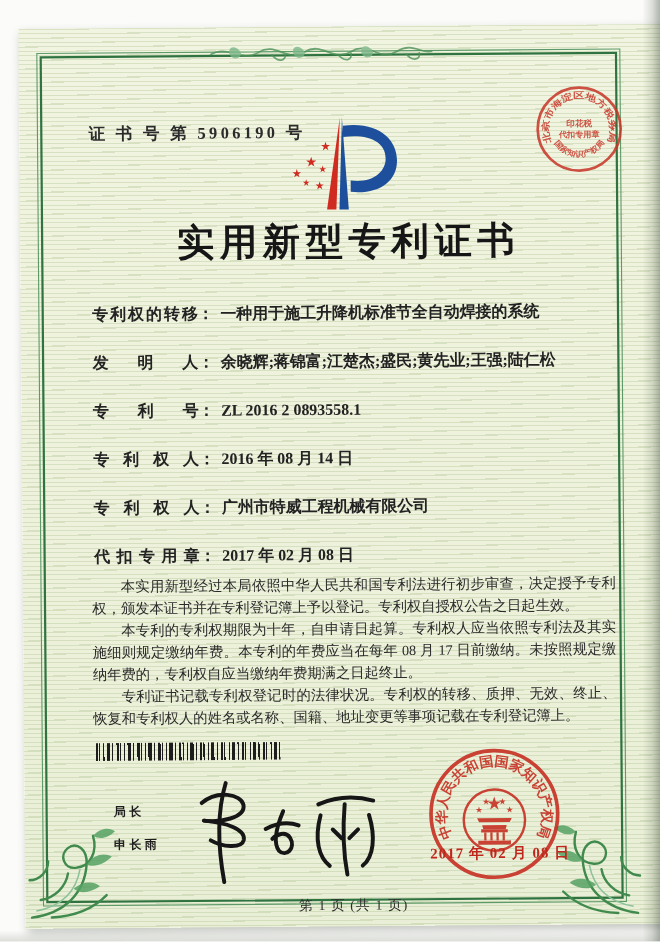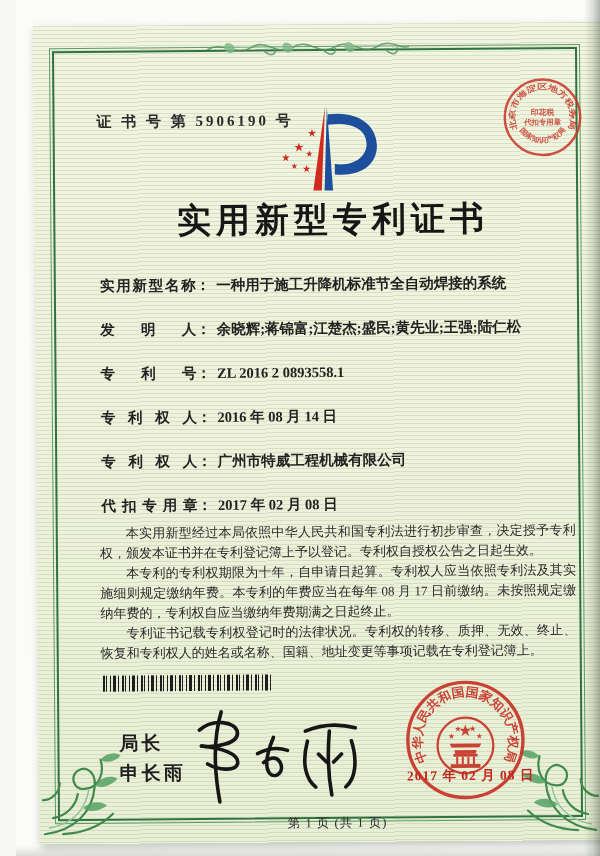--- a/index.html
+++ b/index.html
@@ -2,21 +2,21 @@
 <html><head>
 <meta charset="utf-8">
 <style>
   * { margin:0; padding:0; box-sizing:border-box; }
   html,body { width:600px; height:856px; }
   body {
     font-family:"Liberation Serif","DejaVu Serif",serif;
     background:#f7f7f4;
     position:relative; overflow:hidden;
   }
-  .scan { position:absolute; inset:0; background:#fbfbf9;margin-left:16px; }
+  .scan { position:absolute; inset:0; background:#fbfbf9; }
   
   .paper {
     position:absolute; left:20px; top:24px; width:588px; height:818px;
     transform:rotate(-0.45deg); transform-origin:50% 50%;
     background:
       repeating-linear-gradient(180deg, rgba(150,178,120,0.28) 0 1px, rgba(0,0,0,0) 1px 4px),
       linear-gradient(180deg,#f1f4e0 0%,#eef2dc 55%,#e9eed6 100%);
     box-shadow:2px 4px 9px rgba(60,70,55,0.30);
   }
   
@@ -61,21 +61,21 @@
   .barcode {
     position:absolute; left:30px; top:603px; width:168px; height:16px;
     background:repeating-linear-gradient(90deg,
       #1d1d1d 0 2px, rgba(0,0,0,0) 2px 3px,
       #1d1d1d 3px 4px, rgba(0,0,0,0) 4px 7px,
       #1d1d1d 7px 8px, rgba(0,0,0,0) 8px 10px,
       #1d1d1d 10px 13px, rgba(0,0,0,0) 13px 15px,
       #1d1d1d 15px 16px, rgba(0,0,0,0) 16px 19px);
   }
   .sig-title, .sig-name {
-    position:absolute; left:46px; font-size:19px; font-weight:bold; color:#1e1e1e; letter-spacing:3px;
+    position:absolute; left:46px; font-size:11px; font-weight:bold; color:#1e1e1e; letter-spacing:3px;
     font-family:Liberation Serif, serif;
   }
   .sig-title { top:658px; } .sig-name { top:688px; }
   .signature-svg { position:absolute; left:112px; top:630px; width:200px; height:108px; }
   .seal { position:absolute; left:327px; top:605px; width:130px; height:130px; opacity:0.93; }
   .seal-date {
     position:absolute; left:322px; top:697px; width:150px; text-align:center;
     font-size:13.5px; font-weight:bold; color:#c0271c; letter-spacing:1px; white-space:nowrap;
   }
   .page-footer {
@@ -174,21 +174,21 @@
             <use href="#star5" transform="translate(15,58) scale(4.4)"></use>
             <use href="#star5" transform="translate(24,67) scale(3.4)"></use>
             <use href="#star5" transform="translate(37,70) scale(4.2)"></use>
           </g>
         </svg>
 
         <div class="title">实用新型专利证书</div>
 
         <div class="fields">
           <div class="field-row">
-            <span class="field-label">实用新型名称</span><span class="field-colon">：</span><span class="field-value">一种用于施工升降机标准节全自动焊接的系统</span>
+            <span class="field-label">专利权的转移</span><span class="field-colon">：</span><span class="field-value">一种用于施工升降机标准节全自动焊接的系统</span>
           </div>
           <div class="field-row">
             <span class="field-label">发明人</span><span class="field-colon">：</span><span class="field-value">余晓辉;蒋锦富;江楚杰;盛民;黄先业;王强;陆仁松</span>
           </div>
           <div class="field-row">
             <span class="field-label">专利号</span><span class="field-colon">：</span><span class="field-value">ZL 2016 2 0893558.1</span>
           </div>
           <div class="field-row">
             <span class="field-label">专利权人</span><span class="field-colon">：</span><span class="field-value">2016 年 08 月 14 日</span>
           </div>

